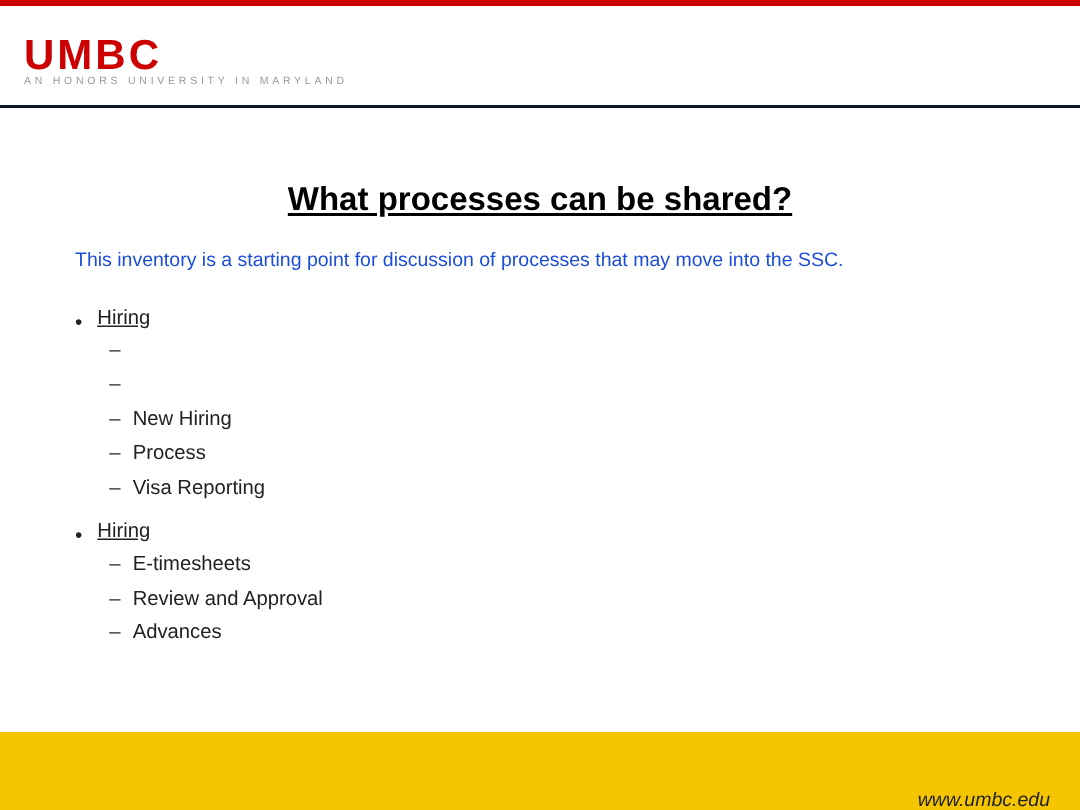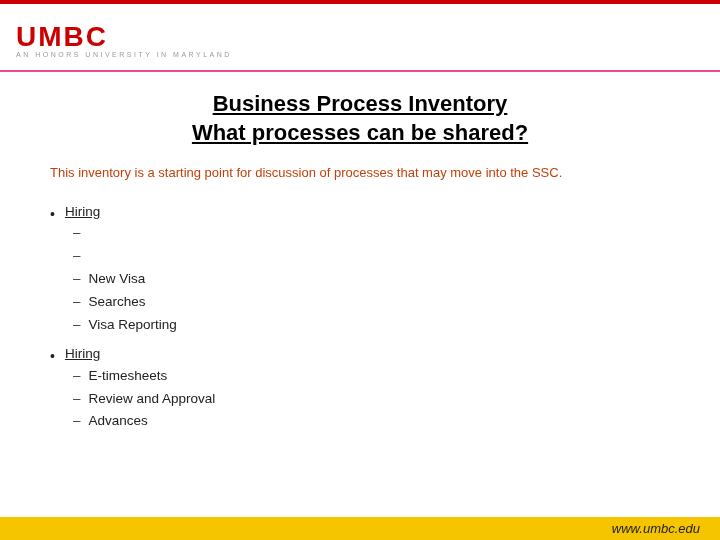--- a/index.html
+++ b/index.html
@@ -18,21 +18,21 @@
       width: 100%;
       height: 4px;
       background: #cc0000;
     }
 
     
     .header {
       display: flex;
       align-items: center;
       padding: 8px 16px 4px 16px;
-      border-bottom: 2px solid #ec4899;
+      border-bottom: 2px solid #0f172a;
       height: 68px;
     }
 
     .logo-container {
       display: flex;
       flex-direction: column;
       align-items: flex-start;
     }
 
     .logo-umbc {
@@ -64,21 +64,21 @@
     .page-title h1 {
       font-size: 22px;
       font-weight: bold;
       text-decoration: underline;
       color: #000;
       line-height: 1.3;
     }
 
     .intro-text {
       font-size: 13px;
-      color: #c2410c;
+      color: #1d4ed8;
       margin-bottom: 18px;
       line-height: 1.5;
       margin-top: 16px;
     }
 
     .content-list {
       font-size: 13.5px;
       color: #222;
       line-height: 1.6;
     }
@@ -119,24 +119,24 @@
       margin-right: 8px;
       color: #333;
     }
 
     
     .bottom-bar {
       position: absolute;
       bottom: 0;
       left: 0;
       width: 100%;
-      height: 23px;
+      height: 52px;
       background: #f5c500;
       display: flex;
-      align-items: center;
+      align-items: flex-end;
       justify-content: flex-end;
       padding-right: 20px;
     }
 
     .website-url {
       font-size: 13px;
       color: #222;
       font-style: italic;
     }
   </style>
@@ -148,21 +148,21 @@
 <div class="header">
   <div class="logo-container">
     <span class="logo-umbc">UMBC</span>
     <span class="logo-subtitle">AN HONORS UNIVERSITY IN MARYLAND</span>
   </div>
 </div>
 
 <div class="main-content">
   <div class="page-title">
     <h1>
-      <span>Business Process Inventory</span><br>
+      <br>
       <span>What processes can be shared?</span>
     </h1>
   </div>
 
   <p class="intro-text">This inventory is a starting point for discussion of processes that may move into the SSC.</p>
 
   <div class="content-list">
 
     <div class="bullet-item">
       <span class="bullet-dot">•</span>
@@ -170,25 +170,25 @@
         <span class="bullet-heading">Hiring</span>
         <ul class="sub-list">
           <li>
             <span class="dash">–</span>
           </li>
           <li>
             <span class="dash">–</span>
           </li>
           <li>
             <span class="dash">–</span>
-            <span>New Visa</span>
-          </li>
-          <li>
-            <span class="dash">–</span>
-            <span>Searches</span>
+            <span>New Hiring</span>
+          </li>
+          <li>
+            <span class="dash">–</span>
+            <span>Process</span>
           </li>
           <li>
             <span class="dash">–</span>
             <span>Visa Reporting</span>
           </li>
         </ul>
       </div>
     </div>
 
     <div class="bullet-item">

